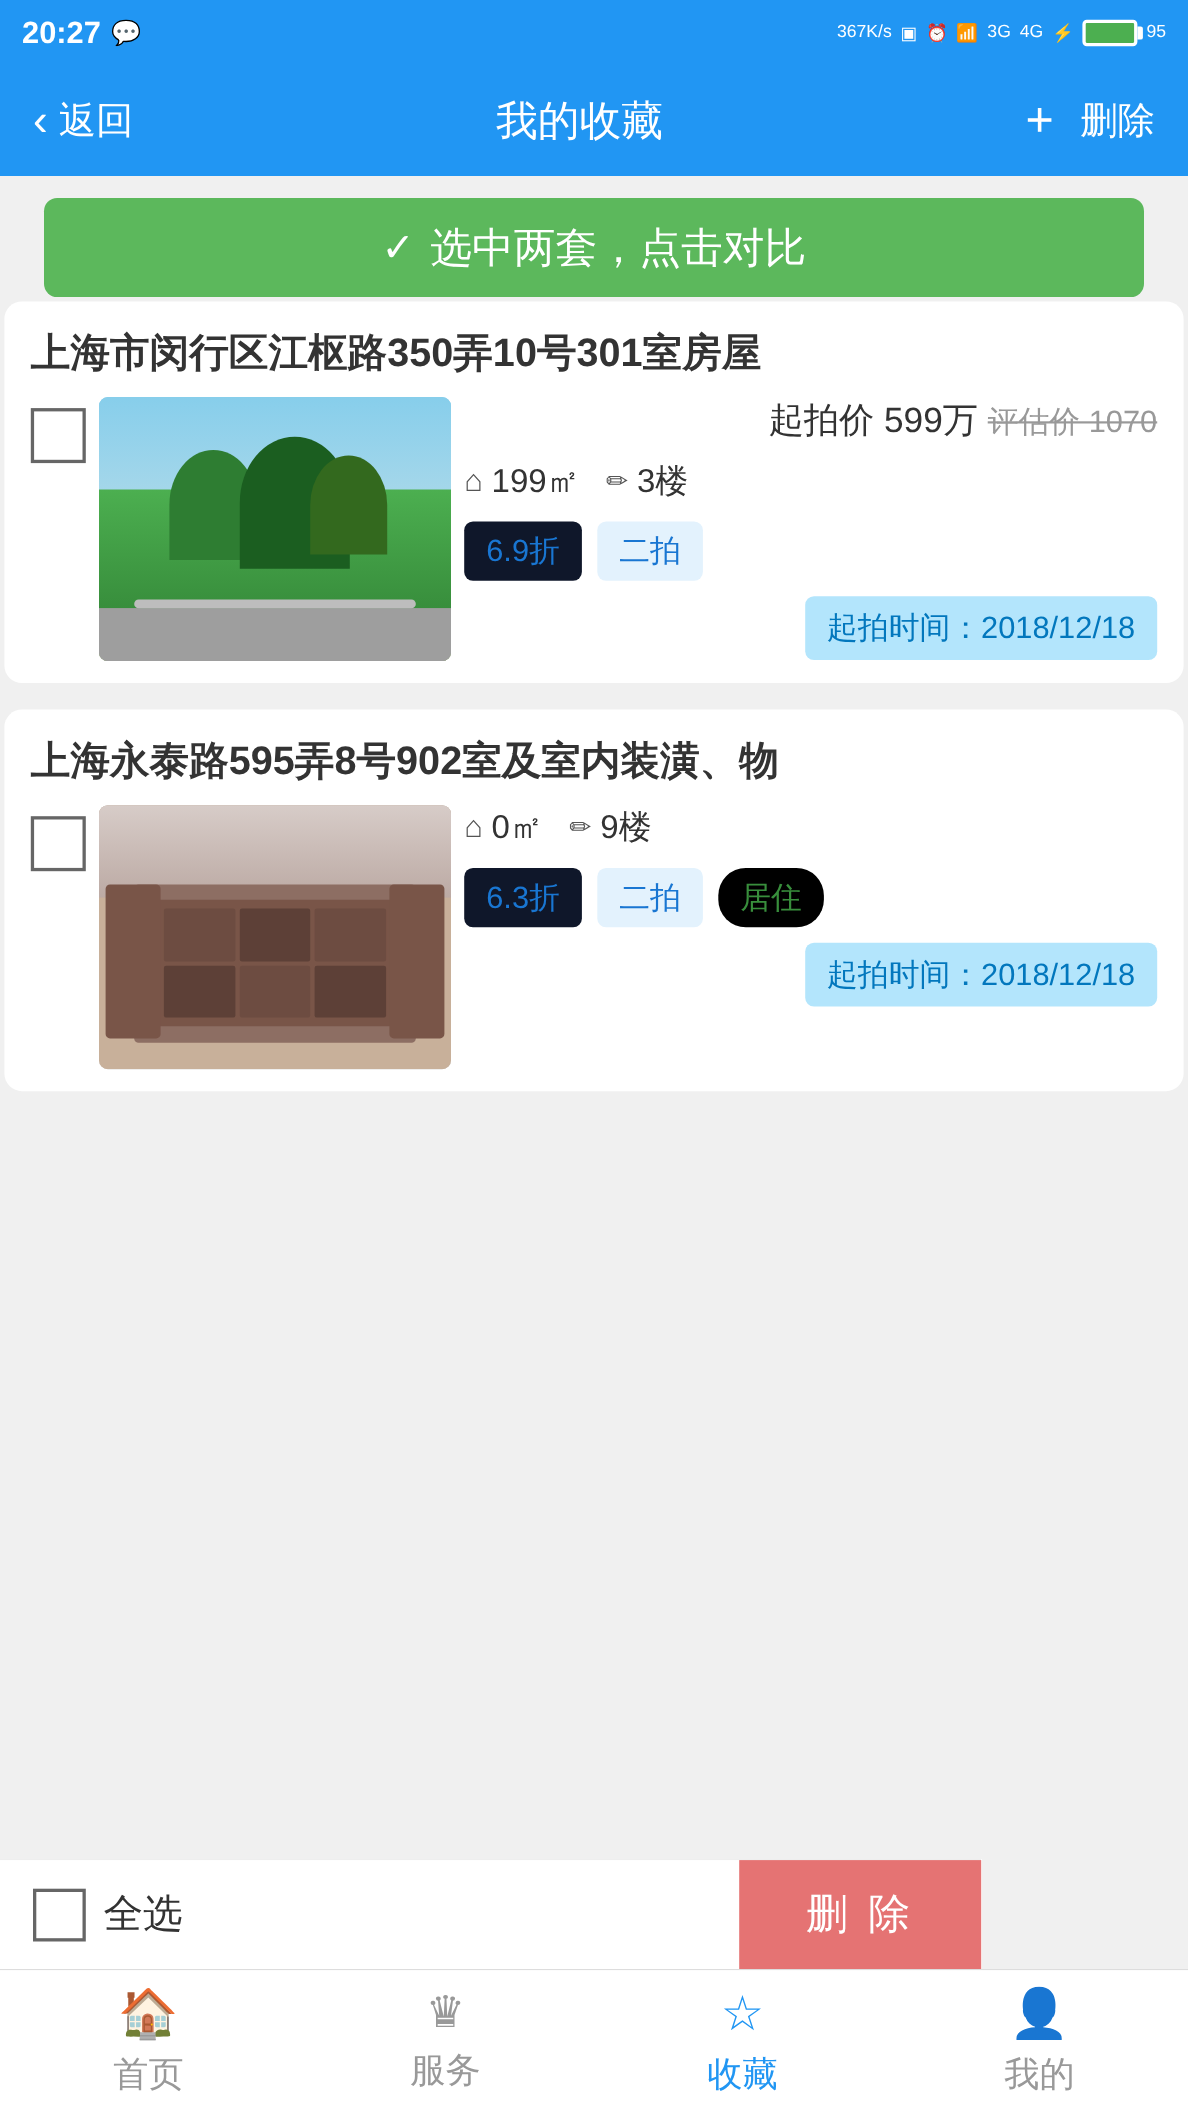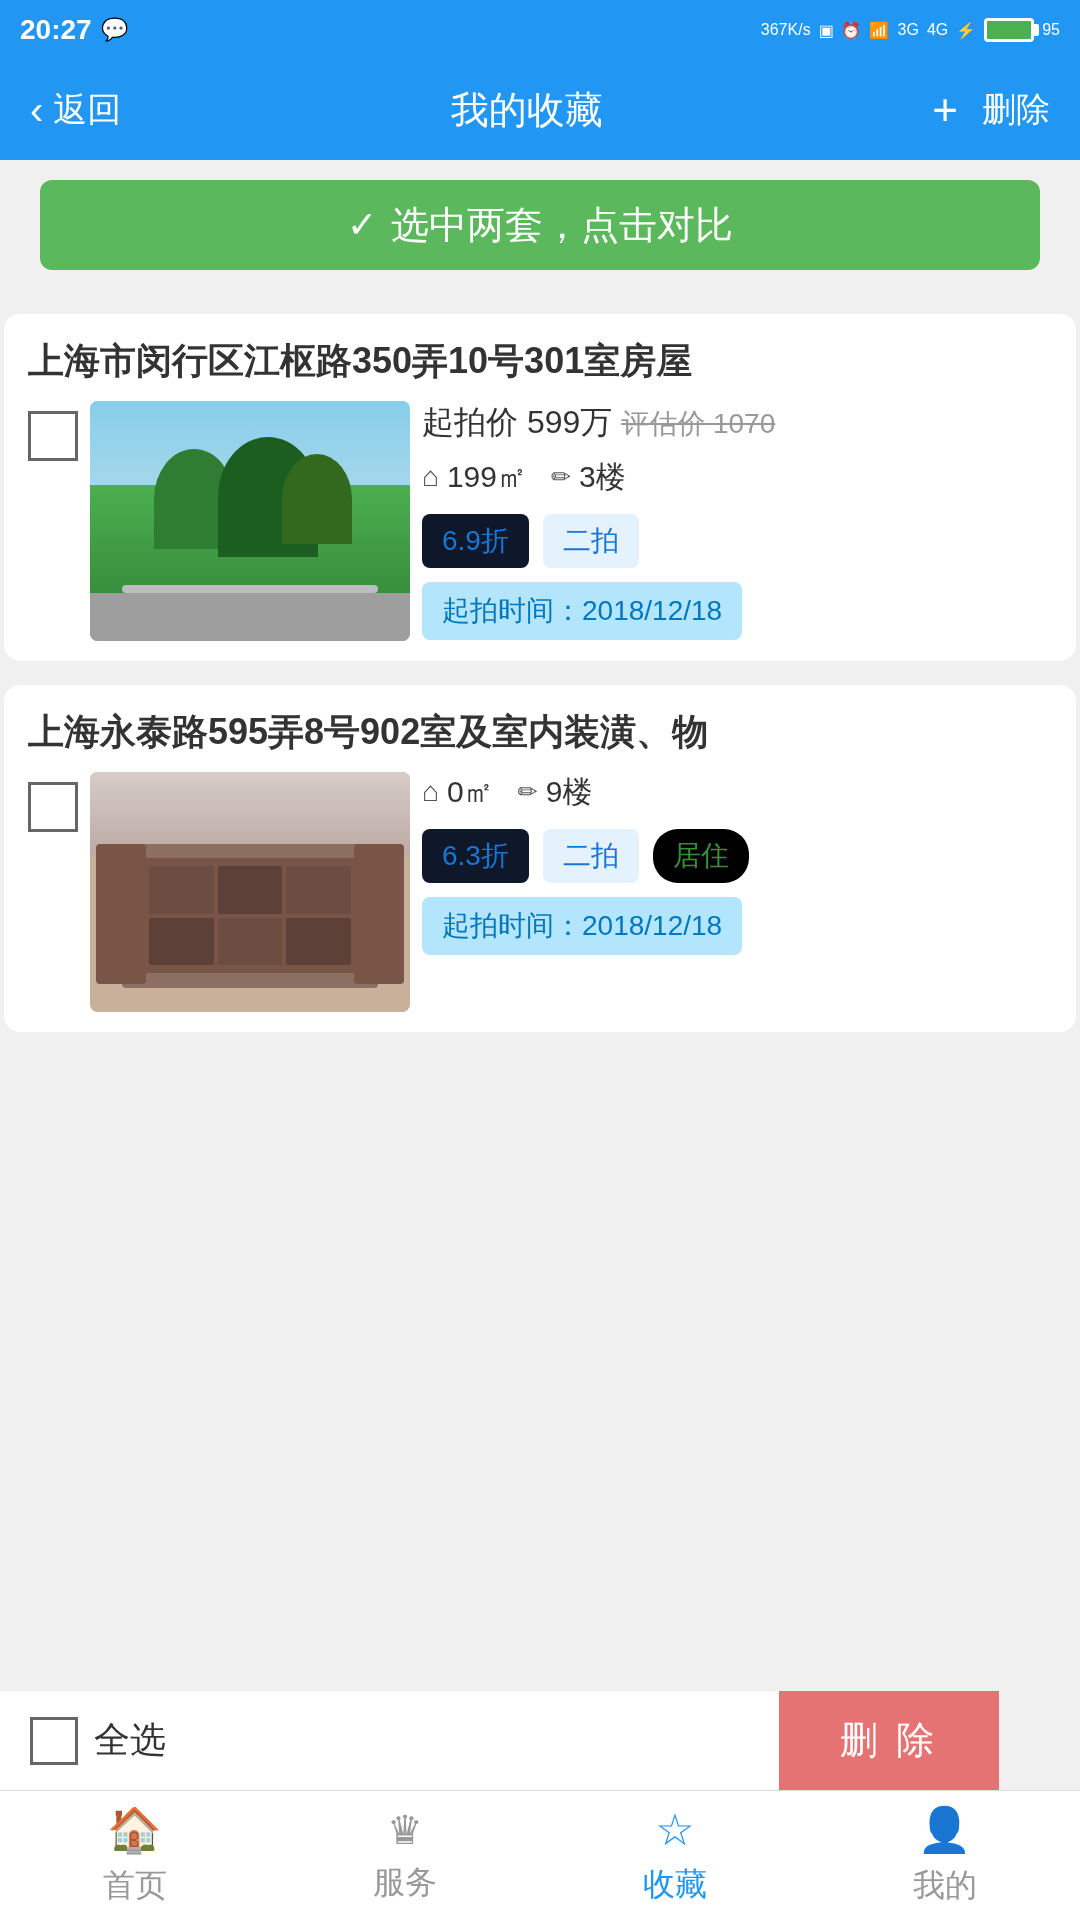--- a/index.html
+++ b/index.html
@@ -100,21 +100,20 @@
     .compare-check {
       margin-right: 14px;
       font-size: 36px;
     }
 
     
     .content {
       padding: 4px;
       background: #f0f0f0;
       flex: 1;
-      margin-top: 40px;
     }
 
     
     .property-card {
       background: white;
       border-radius: 16px;
       margin-bottom: 24px;
       overflow: hidden;
     }
     .card-title {
@@ -122,20 +121,21 @@
       font-weight: bold;
       color: #333;
       padding: 24px 24px 16px;
       line-height: 1.3;
     }
     .card-body {
       display: flex;
       align-items: flex-start;
       padding: 0 24px 20px;
       gap: 12px;
+      text-align: right;
     }
     .checkbox-area {
       display: flex;
       align-items: center;
       padding-top: 10px;
     }
     .checkbox {
       width: 50px;
       height: 50px;
       border: 3px solid #666;
@@ -232,21 +232,21 @@
       border-radius: 8px;
       font-size: 28px;
       display: inline-block;
     }
 
     
     .bottom-bar {
       position: fixed;
       bottom: 130px;
       left: 0;
-      width: 999px;
+      width: 892px;
       height: 100px;
       background: white;
       display: flex;
       align-items: center;
       justify-content: space-between;
       border-top: 1px solid #eee;
     }
     .select-all-area {
       display: flex;
       align-items: center;

